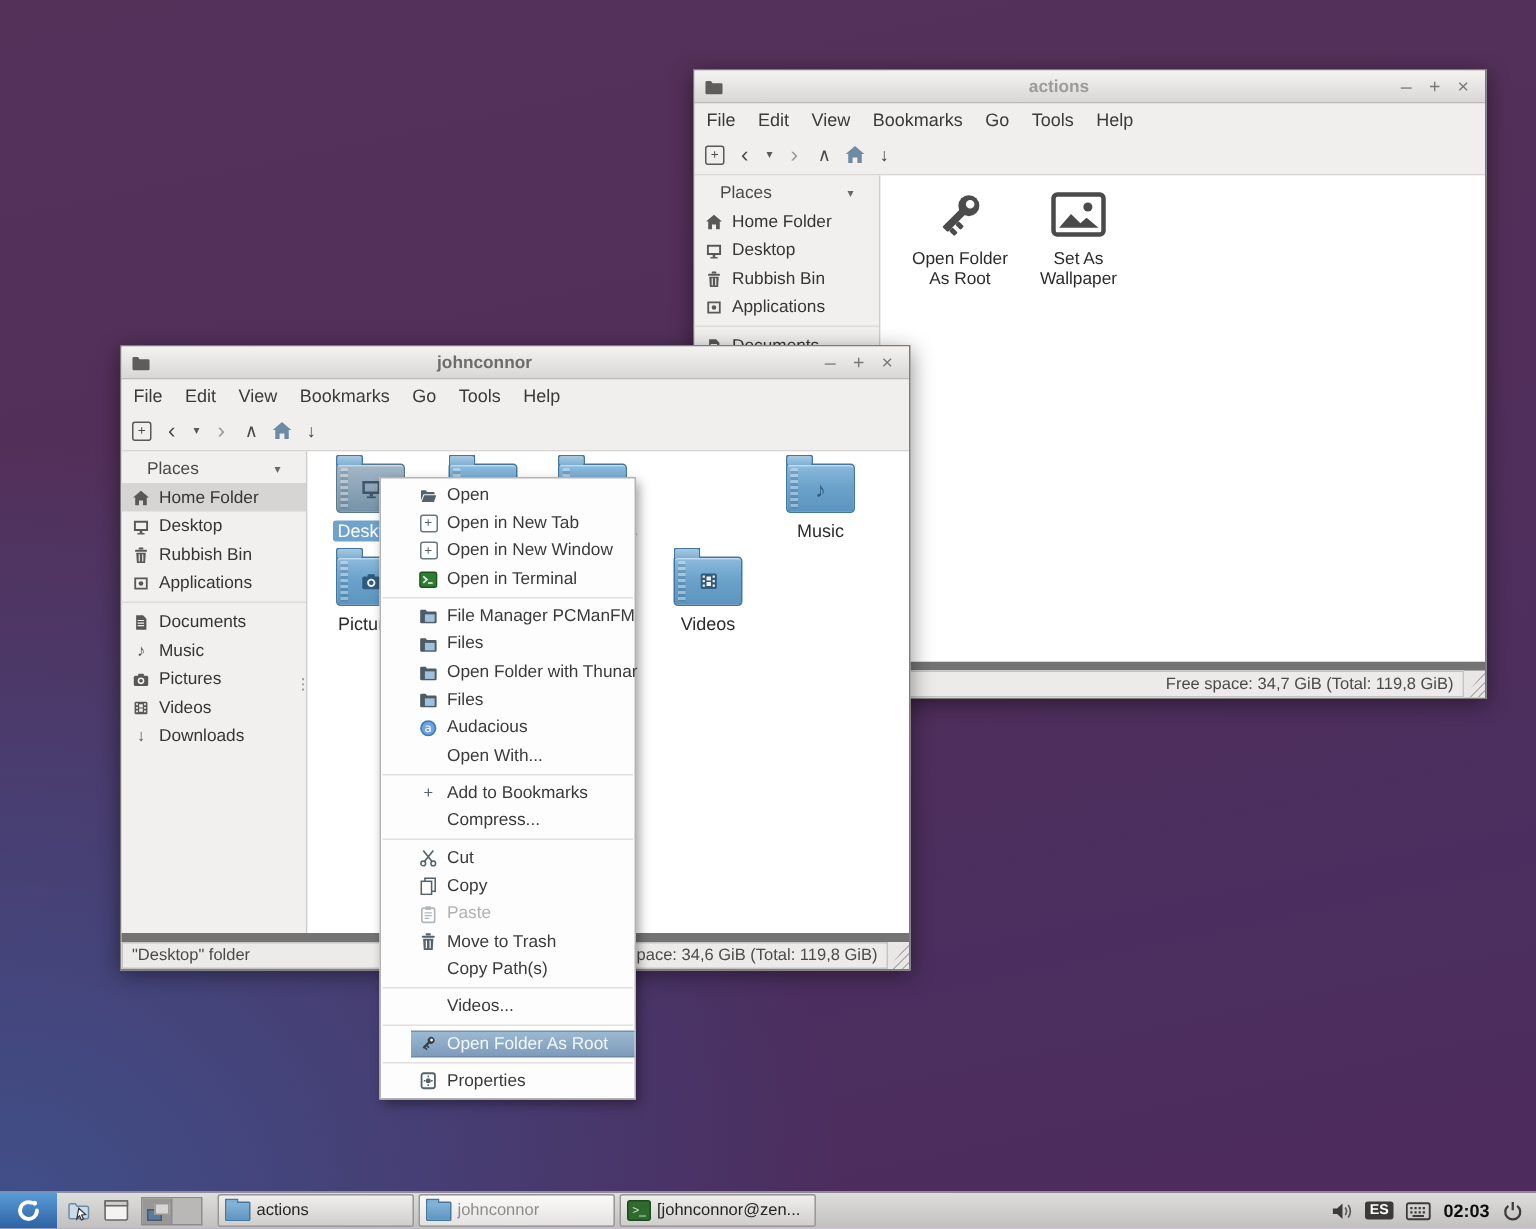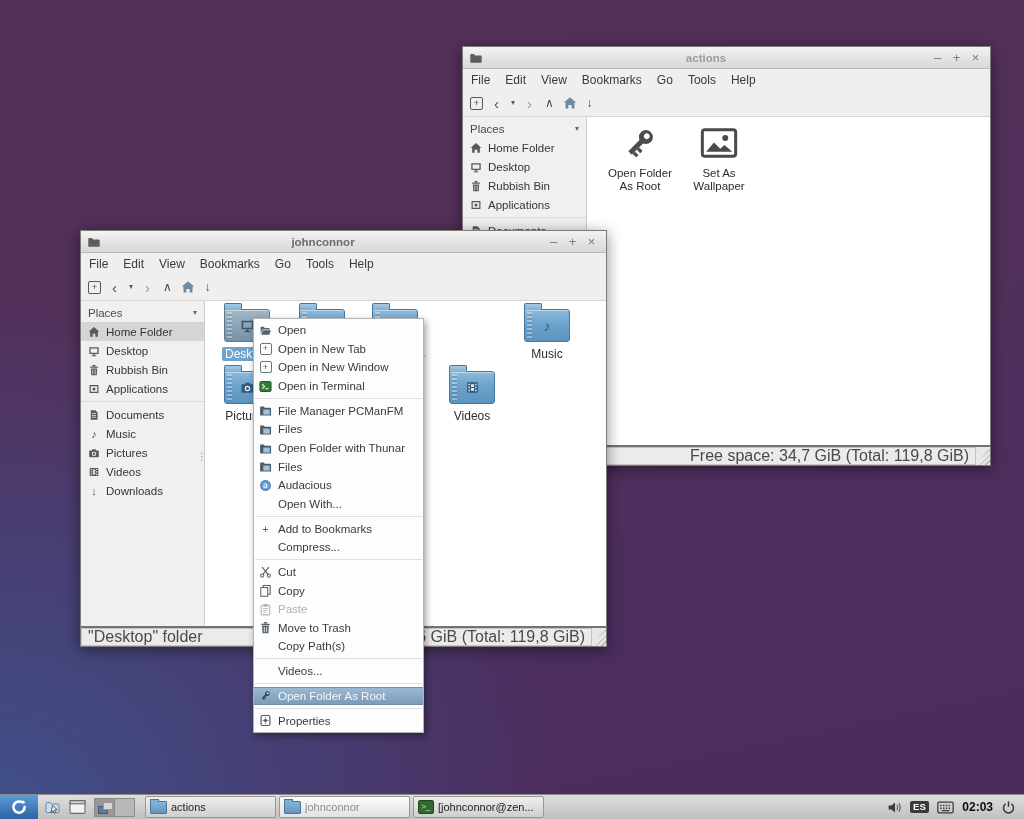--- a/index.html
+++ b/index.html
@@ -33,31 +33,31 @@
   .tbtn{min-width:17px;height:18px;display:grid;place-items:center;color:#4c4a48;
        font-size:12px;line-height:1;}
   .tbtn.small{min-width:10px;font-size:8px;color:#5c5a58;}
   .tbtn svg{width:14px;height:14px;}
   .addr{flex:1;height:17px;border:1px solid #a5a3a1;border-radius:2px;background:#fff;
        font:12px "Liberation Sans",sans-serif;color:#1e1e1e;padding:0 4px;margin:0 2px;}
   .winbody{flex:1;display:flex;min-height:0;position:relative;}
   .sidebar{width:123px;flex:0 0 123px;background:#f1f0ef;border-right:1px solid #cfcdcb;
        padding-top:2px;position:relative;}
   .side-hdr{height:19px;display:flex;align-items:center;justify-content:space-between;
-       padding:0 7px;font-size:11.5px;color:#4a4a4a;}
+       padding:0 17px;font-size:11.5px;color:#4a4a4a;}
   .side-row{height:19px;display:flex;align-items:center;gap:6px;padding:0 0 0 7px;
        font-size:11.5px;color:#353535;white-space:nowrap;}
   .side-row.sel{background:#d7d5d3;}
   .side-row svg{width:12px;height:12px;color:#5a5856;flex:0 0 12px;}
   .side-row .glyph{width:12px;text-align:center;color:#5a5856;font-size:11px;flex:0 0 12px;}
   .side-sep{height:1px;background:#dddbd9;margin:3px 0;}
   .side-handle{position:absolute;right:-2px;top:150px;color:#8a8886;font-size:10px;letter-spacing:-1px;}
   .iconview{flex:1;background:#ffffff;position:relative;overflow:hidden;}
-  .statusbar{height:18px;flex:0 0 18px;display:flex;background:#e9e7e5;border-top:2px solid #737373;
-       font-size:16px;color:#4a4a4a;}
+  .statusbar{height:18px;flex:0 0 18px;display:flex;background:#e9e7e5;border-top:6px solid #737373;
+       font-size:11px;color:#4a4a4a;}
   .stcell{border:1px solid #c6c4c2;background:#ecebe9;display:flex;align-items:center;
        padding:0 6px;white-space:nowrap;}
   .stcell.grow{flex:1;}
   .grip{width:14px;background:
        repeating-linear-gradient(135deg,transparent 0 3px,#b4b2b0 3px 4px);
        clip-path:polygon(100% 0,100% 100%,0 100%);}
   
   .fitem{position:absolute;width:60px;display:flex;flex-direction:column;align-items:center;}
   .bfolder{position:relative;width:44px;height:31px;margin-top:8px;
        background:linear-gradient(180deg,#8cbadc 0%,#6ca3cb 45%,#5b94bf 100%);
@@ -79,21 +79,21 @@
   .flabel.sel{background:#6fa3cc;color:#fff;padding:0 3px;border-radius:2px;}
   .linkemb{position:absolute;left:-5px;top:-11px;width:10px;height:10px;background:#1b1b1b;
        border-radius:1px;color:#fff;font-size:7px;display:grid;place-items:center;}
   .actitem{position:absolute;width:78px;display:flex;flex-direction:column;align-items:center;}
   .actitem svg{width:40px;height:40px;}
   .actlabel{margin-top:4px;font-size:11.5px;line-height:13px;color:#2b2b2b;text-align:center;}
   
   .cmenu{position:absolute;left:253px;top:318px;width:169px;z-index:60;background:#fdfdfd;
        border:1px solid #b6b4b2;box-shadow:2px 3px 7px rgba(0,0,0,.38);padding:2px 0;}
   .mi{height:18.6px;display:flex;align-items:center;gap:6px;padding:0 6px 0 5px;
-       font-size:11.5px;color:#3a3a3a;white-space:nowrap;}
+       font-size:11.5px;color:#3a3a3a;white-space:nowrap;margin-left:20px;}
   .mi .mic{width:13px;height:13px;flex:0 0 13px;display:grid;place-items:center;color:#55616b;}
   .mi .mic svg{width:13px;height:13px;}
   .mi .mic .pbox{width:10px;height:10px;border:1px solid #6a7680;border-radius:2px;display:grid;
        place-items:center;font-size:9px;line-height:1;color:#55616b;}
   .mi.dis{color:#b3b1af;}
   .mi.dis .mic{opacity:.45;}
   .mi.hl{background:linear-gradient(#9cb8d1,#7d9cba);color:#f3f7fa;
        border-top:1px solid #7090ac;border-bottom:1px solid #6b8ba8;height:16.6px;}
   .msep{height:1px;background:#e2e0de;margin:2.6px 1px;}
   

